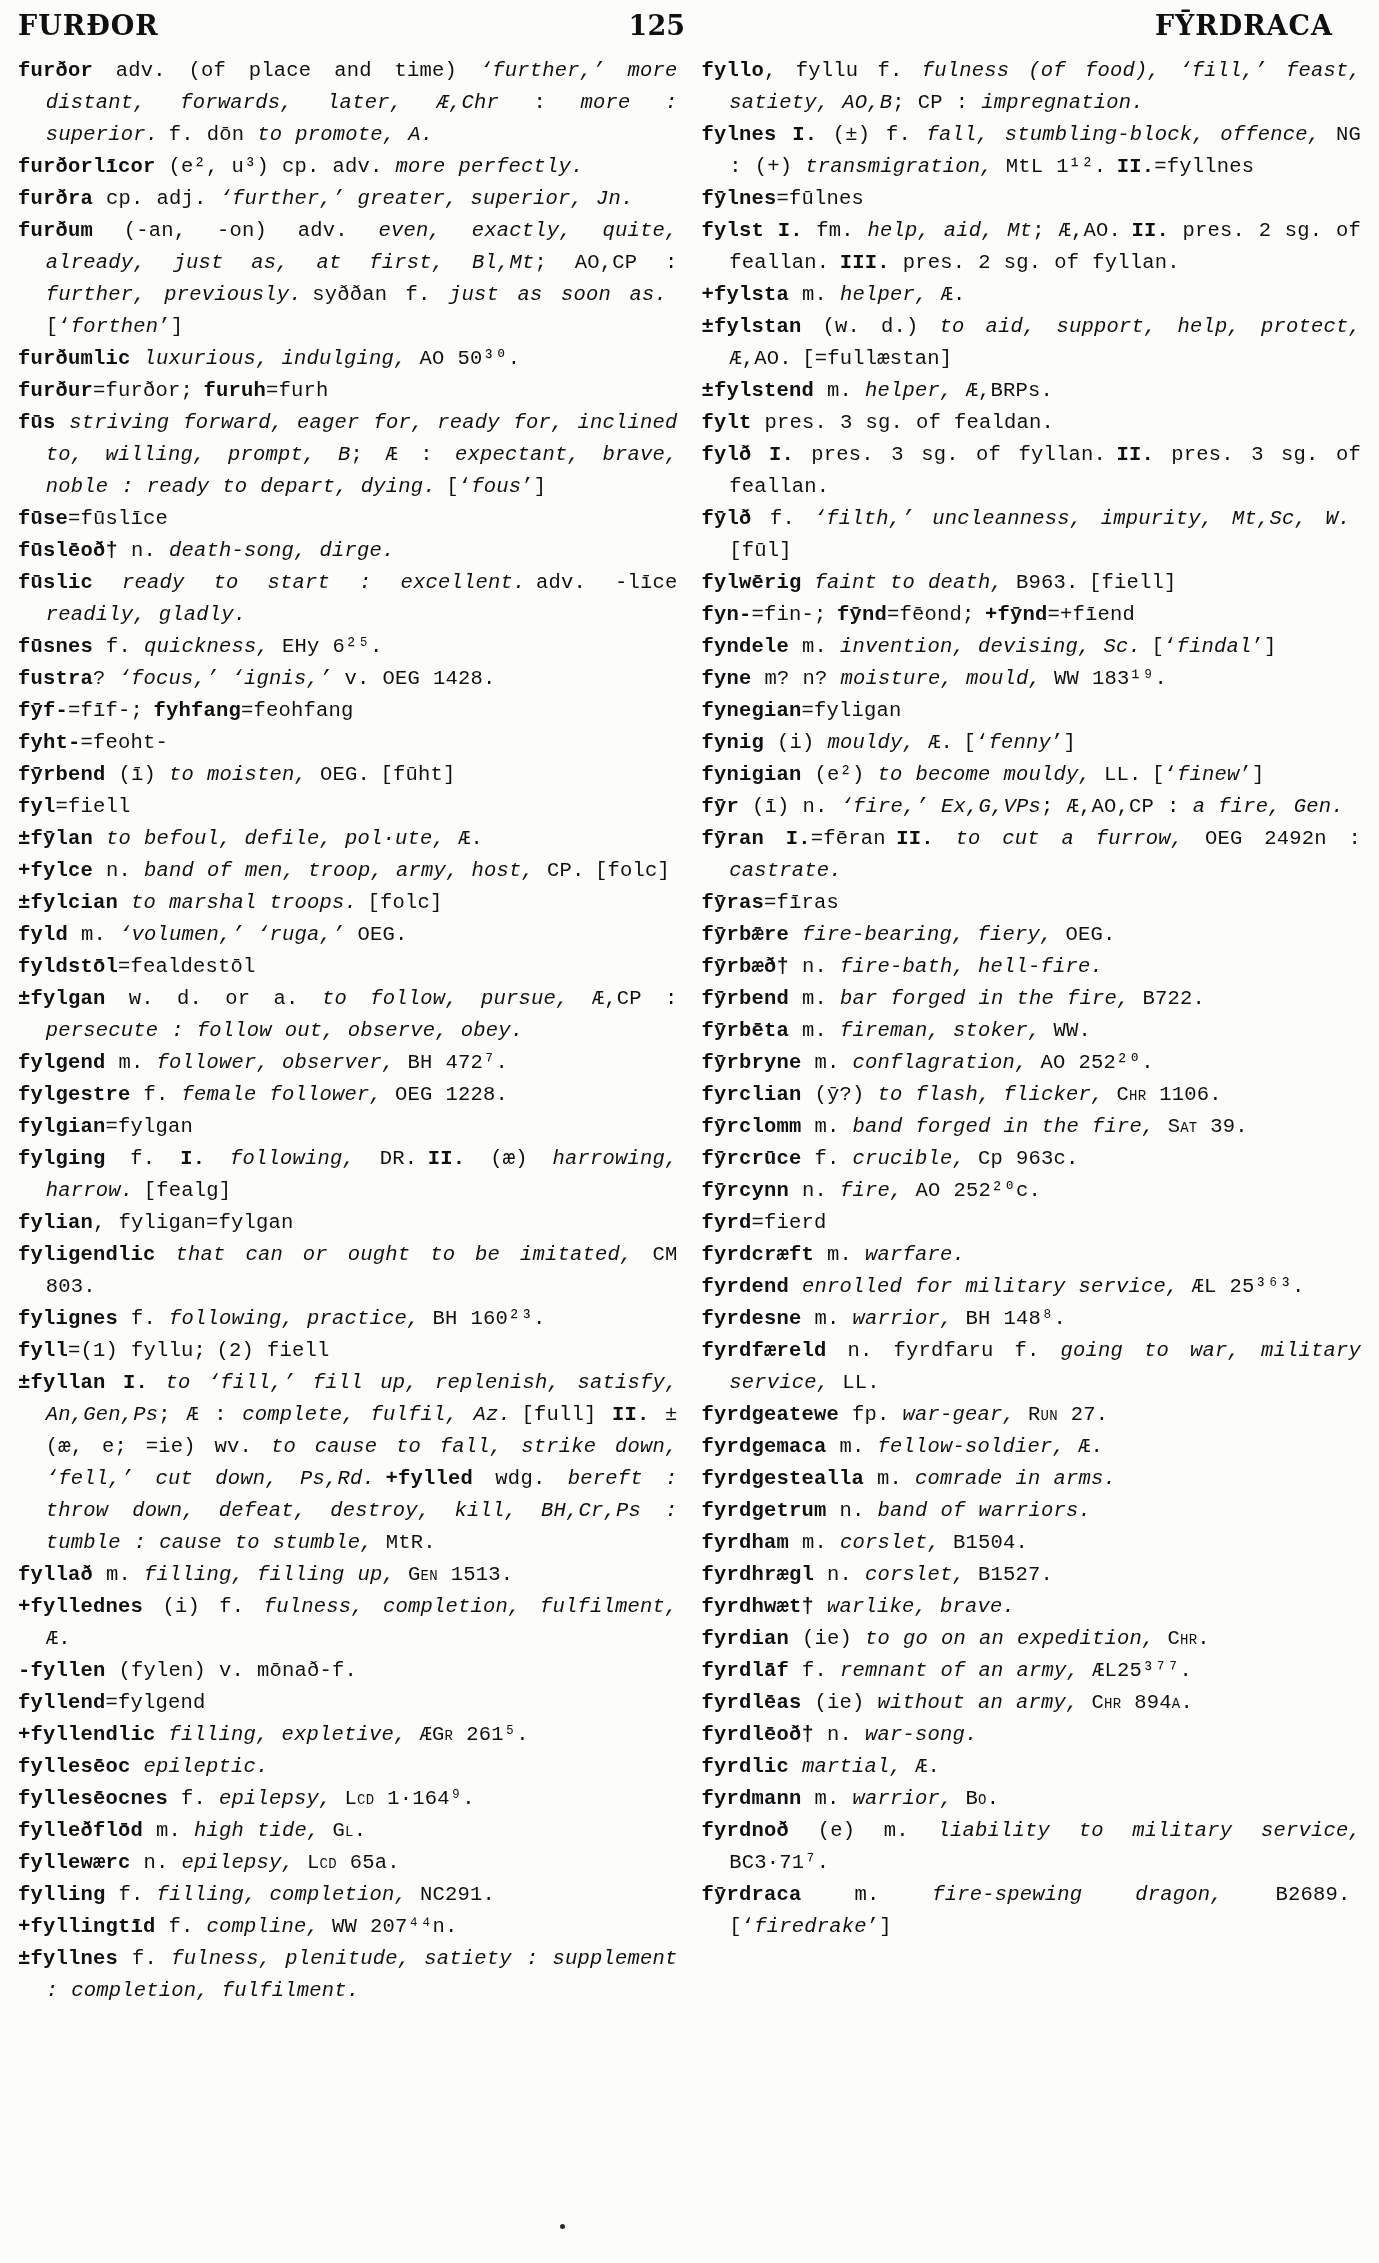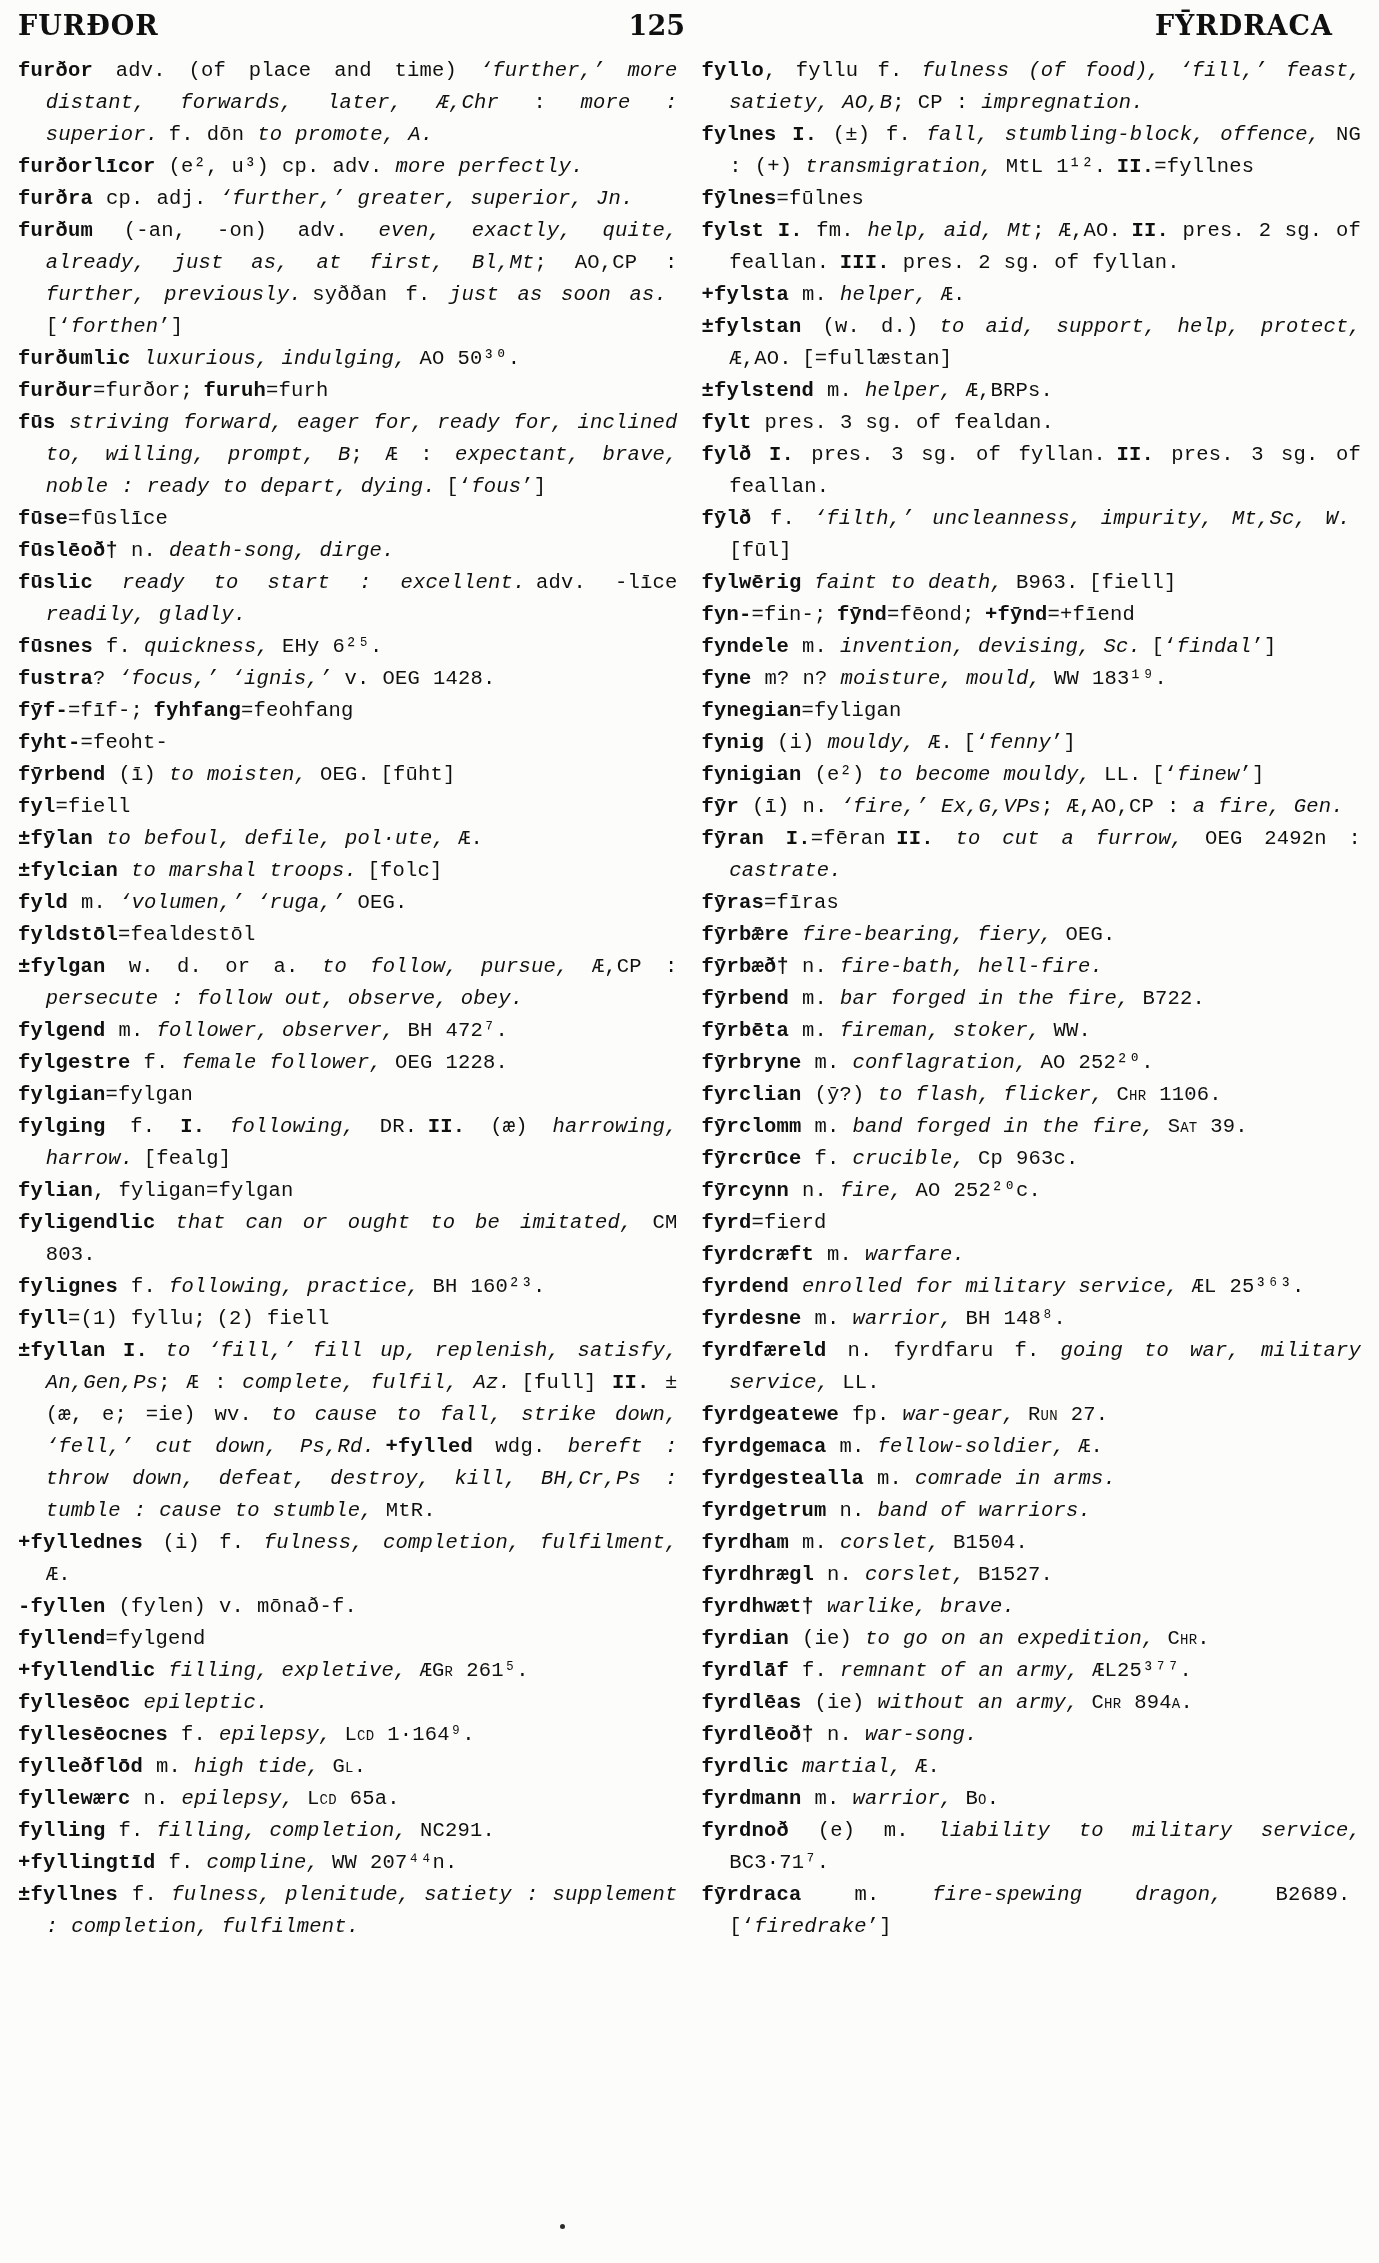--- a/index.html
+++ b/index.html
@@ -65,33 +65,35 @@
         <p class="entry"><span class="seg-b">fūse</span><span class="seg-r">=fūslīce</span></p>
         <p class="entry"><span class="seg-b">fūslēoð†</span><span class="seg-r"> n. </span><span class="seg-i">death-song, dirge.</span></p>
         <p class="entry"><span class="seg-b">fūslic</span><span class="seg-r"> </span><span class="seg-i">ready to start : excellent.</span><span class="seg-r"> adv. -līce </span><span class="seg-i">readily, gladly.</span></p>
         <p class="entry"><span class="seg-b">fūsnes</span><span class="seg-r"> f. </span><span class="seg-i">quickness,</span><span class="seg-r"> EHy 6²⁵.</span></p>
         <p class="entry"><span class="seg-b">fustra</span><span class="seg-r">? </span><span class="seg-i">‘focus,’ ‘ignis,’</span><span class="seg-r"> v. OEG 1428.</span></p>
         <p class="entry"><span class="seg-b">fȳf-</span><span class="seg-r">=fīf-; </span><span class="seg-b">fyhfang</span><span class="seg-r">=feohfang</span></p>
         <p class="entry"><span class="seg-b">fyht-</span><span class="seg-r">=feoht-</span></p>
         <p class="entry"><span class="seg-b">fȳrbend</span><span class="seg-r"> (ī) </span><span class="seg-i">to moisten,</span><span class="seg-r"> OEG. [fūht]</span></p>
         <p class="entry"><span class="seg-b">fyl</span><span class="seg-r">=fiell</span></p>
         <p class="entry"><span class="seg-b">±fȳlan</span><span class="seg-r"> </span><span class="seg-i">to befoul, defile, pol·ute,</span><span class="seg-r"> Æ.</span></p>
+        <p class="entry"><span class="seg-b">+fylce</span><span class="seg-r"> n. </span><span class="seg-i">band of men, troop, army, host,</span><span class="seg-r"> CP. [folc]</span></p>
         <p class="entry"><span class="seg-b">±fylcian</span><span class="seg-r"> </span><span class="seg-i">to marshal troops.</span><span class="seg-r"> [folc]</span></p>
         <p class="entry"><span class="seg-b">fyld</span><span class="seg-r"> m. </span><span class="seg-i">‘volumen,’ ‘ruga,’</span><span class="seg-r"> OEG.</span></p>
         <p class="entry"><span class="seg-b">fyldstōl</span><span class="seg-r">=fealdestōl</span></p>
         <p class="entry"><span class="seg-b">±fylgan</span><span class="seg-r"> w. d. or a. </span><span class="seg-i">to follow, pursue,</span><span class="seg-r"> Æ,CP : </span><span class="seg-i">persecute : follow out, observe, obey.</span></p>
         <p class="entry"><span class="seg-b">fylgend</span><span class="seg-r"> m. </span><span class="seg-i">follower, observer,</span><span class="seg-r"> BH 472⁷.</span></p>
         <p class="entry"><span class="seg-b">fylgestre</span><span class="seg-r"> f. </span><span class="seg-i">female follower,</span><span class="seg-r"> OEG 1228.</span></p>
         <p class="entry"><span class="seg-b">fylgian</span><span class="seg-r">=fylgan</span></p>
         <p class="entry"><span class="seg-b">fylging</span><span class="seg-r"> f. </span><span class="seg-b">I.</span><span class="seg-r"> </span><span class="seg-i">following,</span><span class="seg-r"> DR. </span><span class="seg-b">II.</span><span class="seg-r"> (æ) </span><span class="seg-i">harrowing, harrow.</span><span class="seg-r"> [fealg]</span></p>
         <p class="entry"><span class="seg-b">fylian</span><span class="seg-r">, fyligan=fylgan</span></p>
         <p class="entry"><span class="seg-b">fyligendlic</span><span class="seg-r"> </span><span class="seg-i">that can or ought to be imitated,</span><span class="seg-r"> CM 803.</span></p>
         <p class="entry"><span class="seg-b">fylignes</span><span class="seg-r"> f. </span><span class="seg-i">following, practice,</span><span class="seg-r"> BH 160²³.</span></p>
         <p class="entry"><span class="seg-b">fyll</span><span class="seg-r">=(1) fyllu; (2) fiell</span></p>
         <p class="entry"><span class="seg-b">±fyllan</span><span class="seg-r"> </span><span class="seg-b">I.</span><span class="seg-r"> </span><span class="seg-i">to ‘fill,’ fill up, replenish, satisfy, An,Gen,Ps</span><span class="seg-r">; Æ : </span><span class="seg-i">complete, fulfil, Az.</span><span class="seg-r"> [full] </span><span class="seg-b">II.</span><span class="seg-r"> ± (æ, e; =ie) wv. </span><span class="seg-i">to cause to fall, strike down, ‘fell,’ cut down, Ps,Rd.</span><span class="seg-r"> </span><span class="seg-b">+fylled</span><span class="seg-r"> wdg. </span><span class="seg-i">bereft : throw down, defeat, destroy, kill, BH,Cr,Ps : tumble : cause to stumble,</span><span class="seg-r"> MtR.</span></p>
+        <p class="entry"><span class="seg-b">fyllað</span><span class="seg-r"> m. </span><span class="seg-i">filling, filling up,</span><span class="seg-r"> </span><span class="seg-sc">Gen</span><span class="seg-r"> 1513.</span></p>
         <p class="entry"><span class="seg-b">+fyllednes</span><span class="seg-r"> (i) f. </span><span class="seg-i">fulness, completion, fulfilment,</span><span class="seg-r"> Æ.</span></p>
         <p class="entry"><span class="seg-b">-fyllen</span><span class="seg-r"> (fylen) v. mōnað-f.</span></p>
         <p class="entry"><span class="seg-b">fyllend</span><span class="seg-r">=fylgend</span></p>
         <p class="entry"><span class="seg-b">+fyllendlic</span><span class="seg-r"> </span><span class="seg-i">filling, expletive,</span><span class="seg-r"> </span><span class="seg-sc">ÆGr</span><span class="seg-r"> 261⁵.</span></p>
         <p class="entry"><span class="seg-b">fyllesēoc</span><span class="seg-r"> </span><span class="seg-i">epileptic.</span></p>
         <p class="entry"><span class="seg-b">fyllesēocnes</span><span class="seg-r"> f. </span><span class="seg-i">epilepsy,</span><span class="seg-r"> </span><span class="seg-sc">Lcd</span><span class="seg-r"> 1·164⁹.</span></p>
         <p class="entry"><span class="seg-b">fylleðflōd</span><span class="seg-r"> m. </span><span class="seg-i">high tide,</span><span class="seg-r"> </span><span class="seg-sc">Gl</span><span class="seg-r">.</span></p>
         <p class="entry"><span class="seg-b">fyllewærc</span><span class="seg-r"> n. </span><span class="seg-i">epilepsy,</span><span class="seg-r"> </span><span class="seg-sc">Lcd</span><span class="seg-r"> 65a.</span></p>
         <p class="entry"><span class="seg-b">fylling</span><span class="seg-r"> f. </span><span class="seg-i">filling, completion,</span><span class="seg-r"> NC291.</span></p>
         <p class="entry"><span class="seg-b">+fyllingtīd</span><span class="seg-r"> f. </span><span class="seg-i">compline,</span><span class="seg-r"> WW 207⁴⁴n.</span></p>

